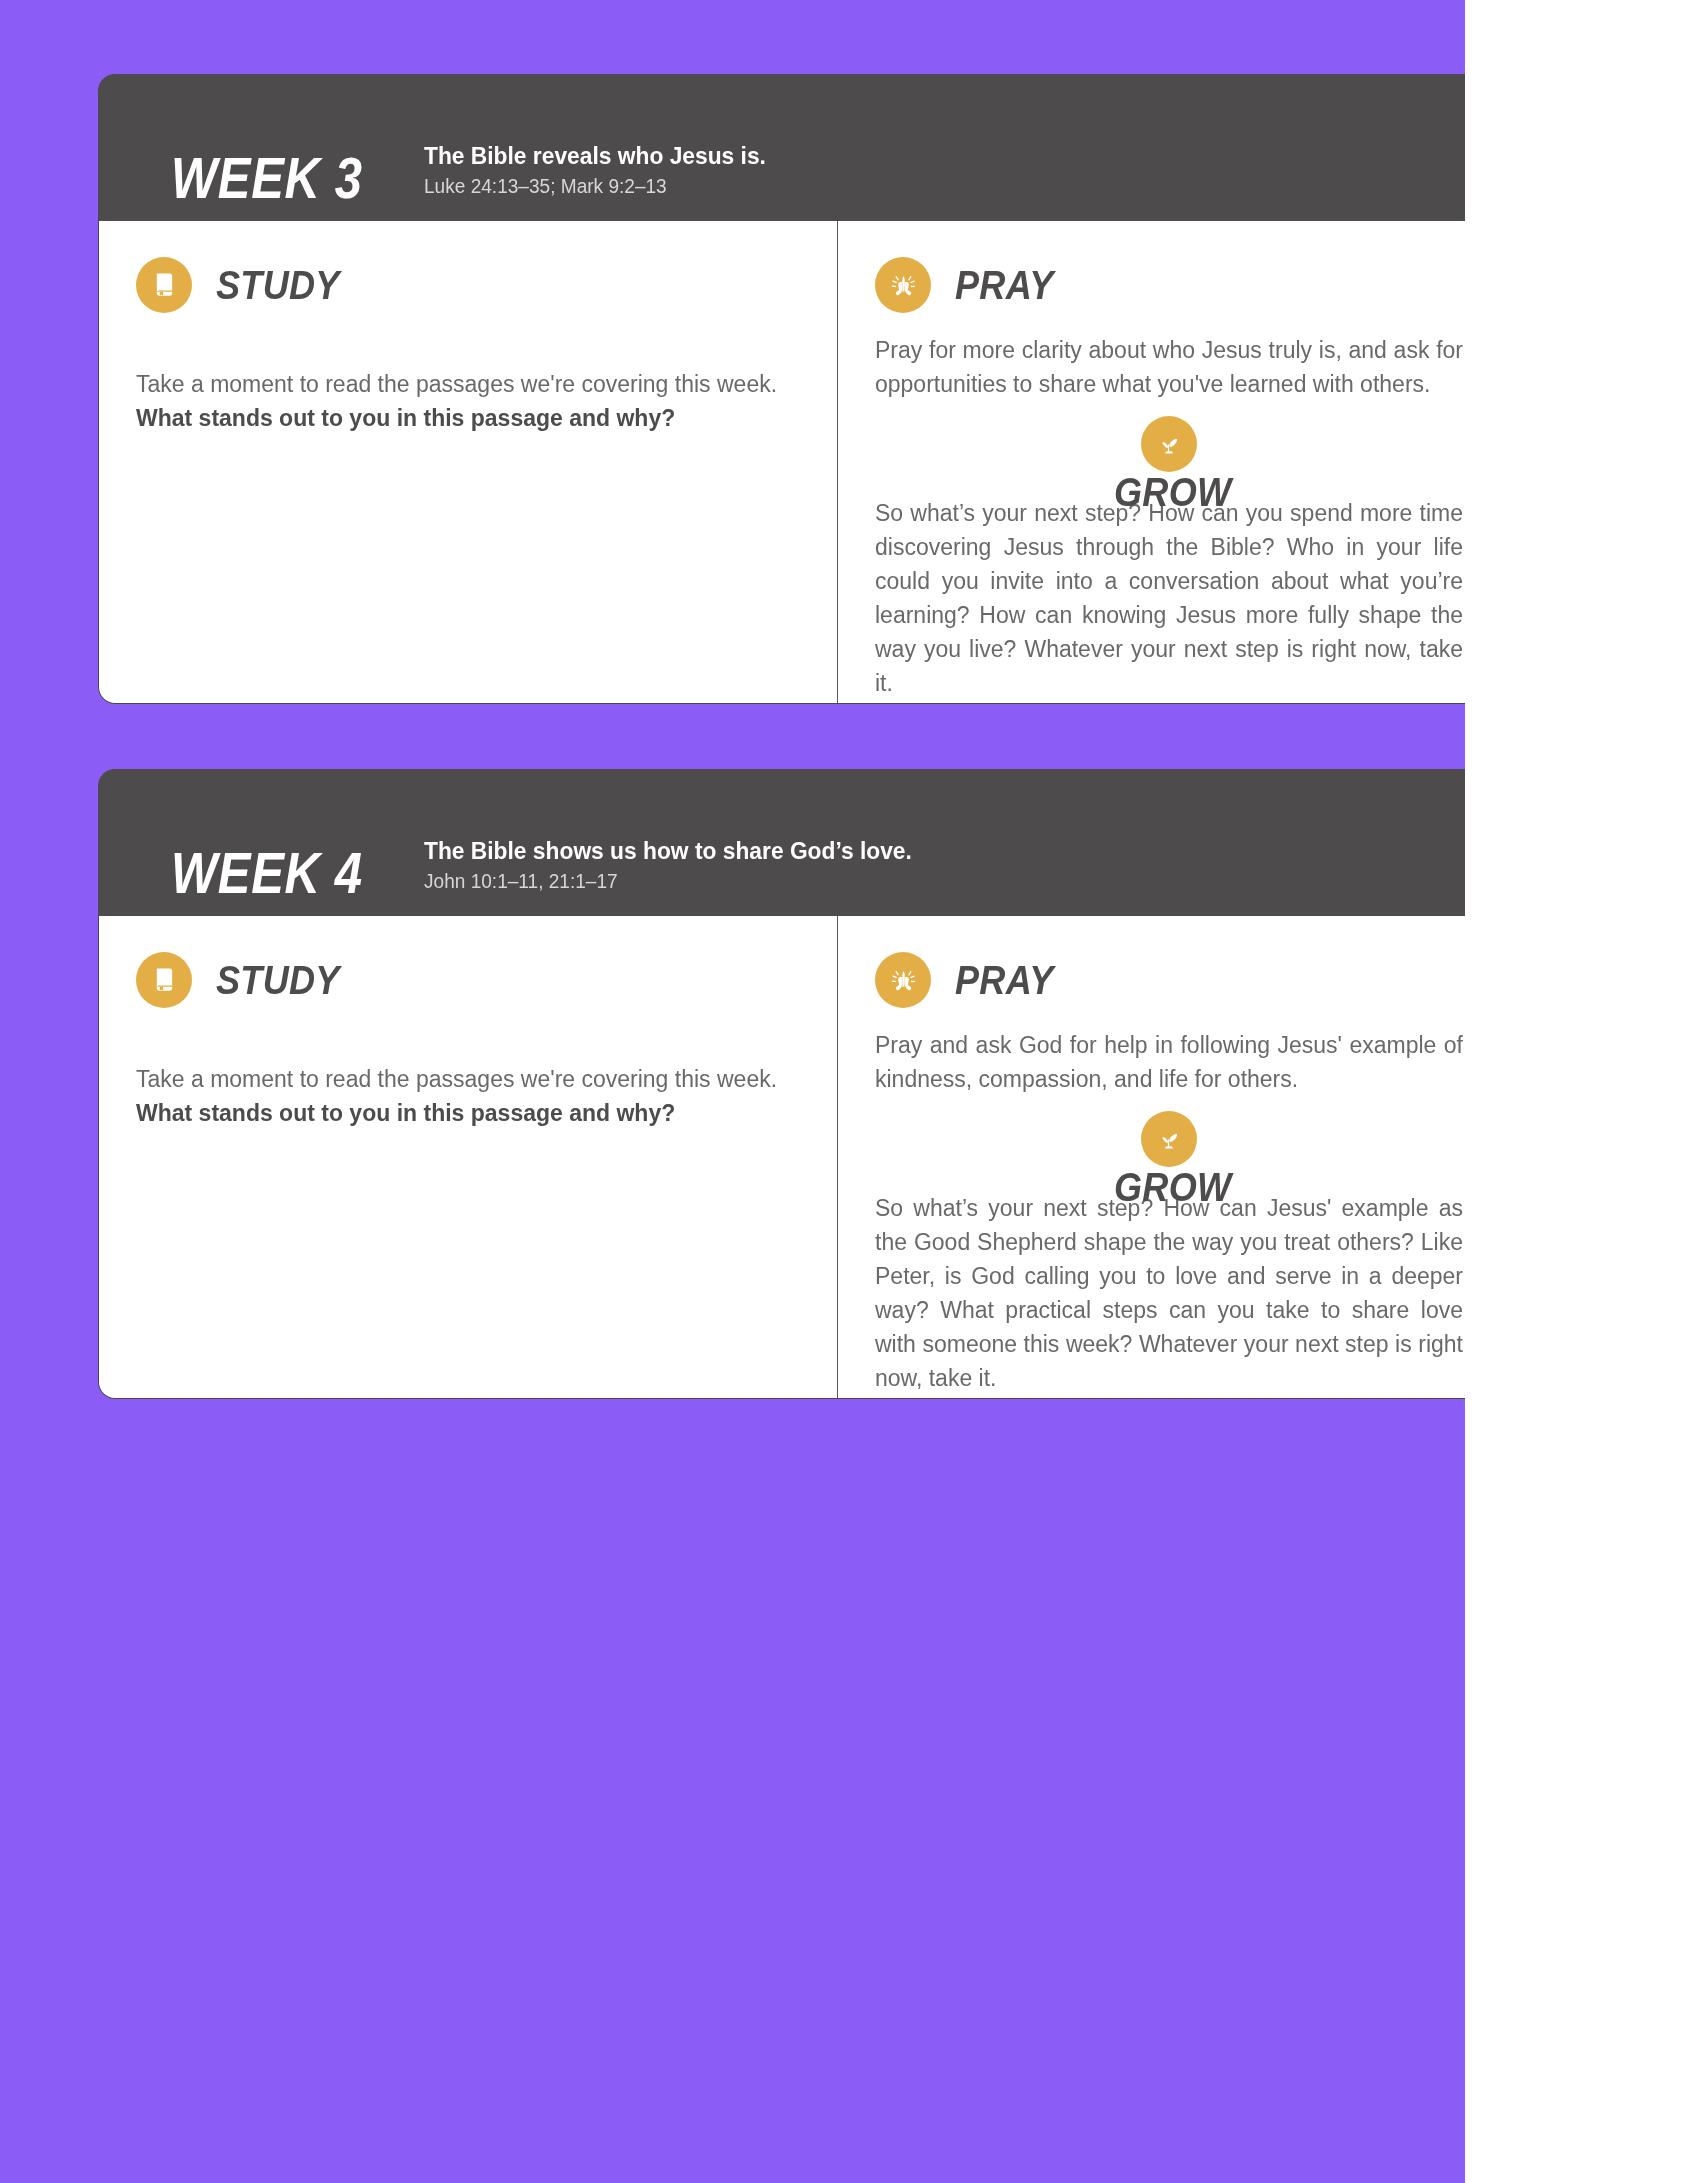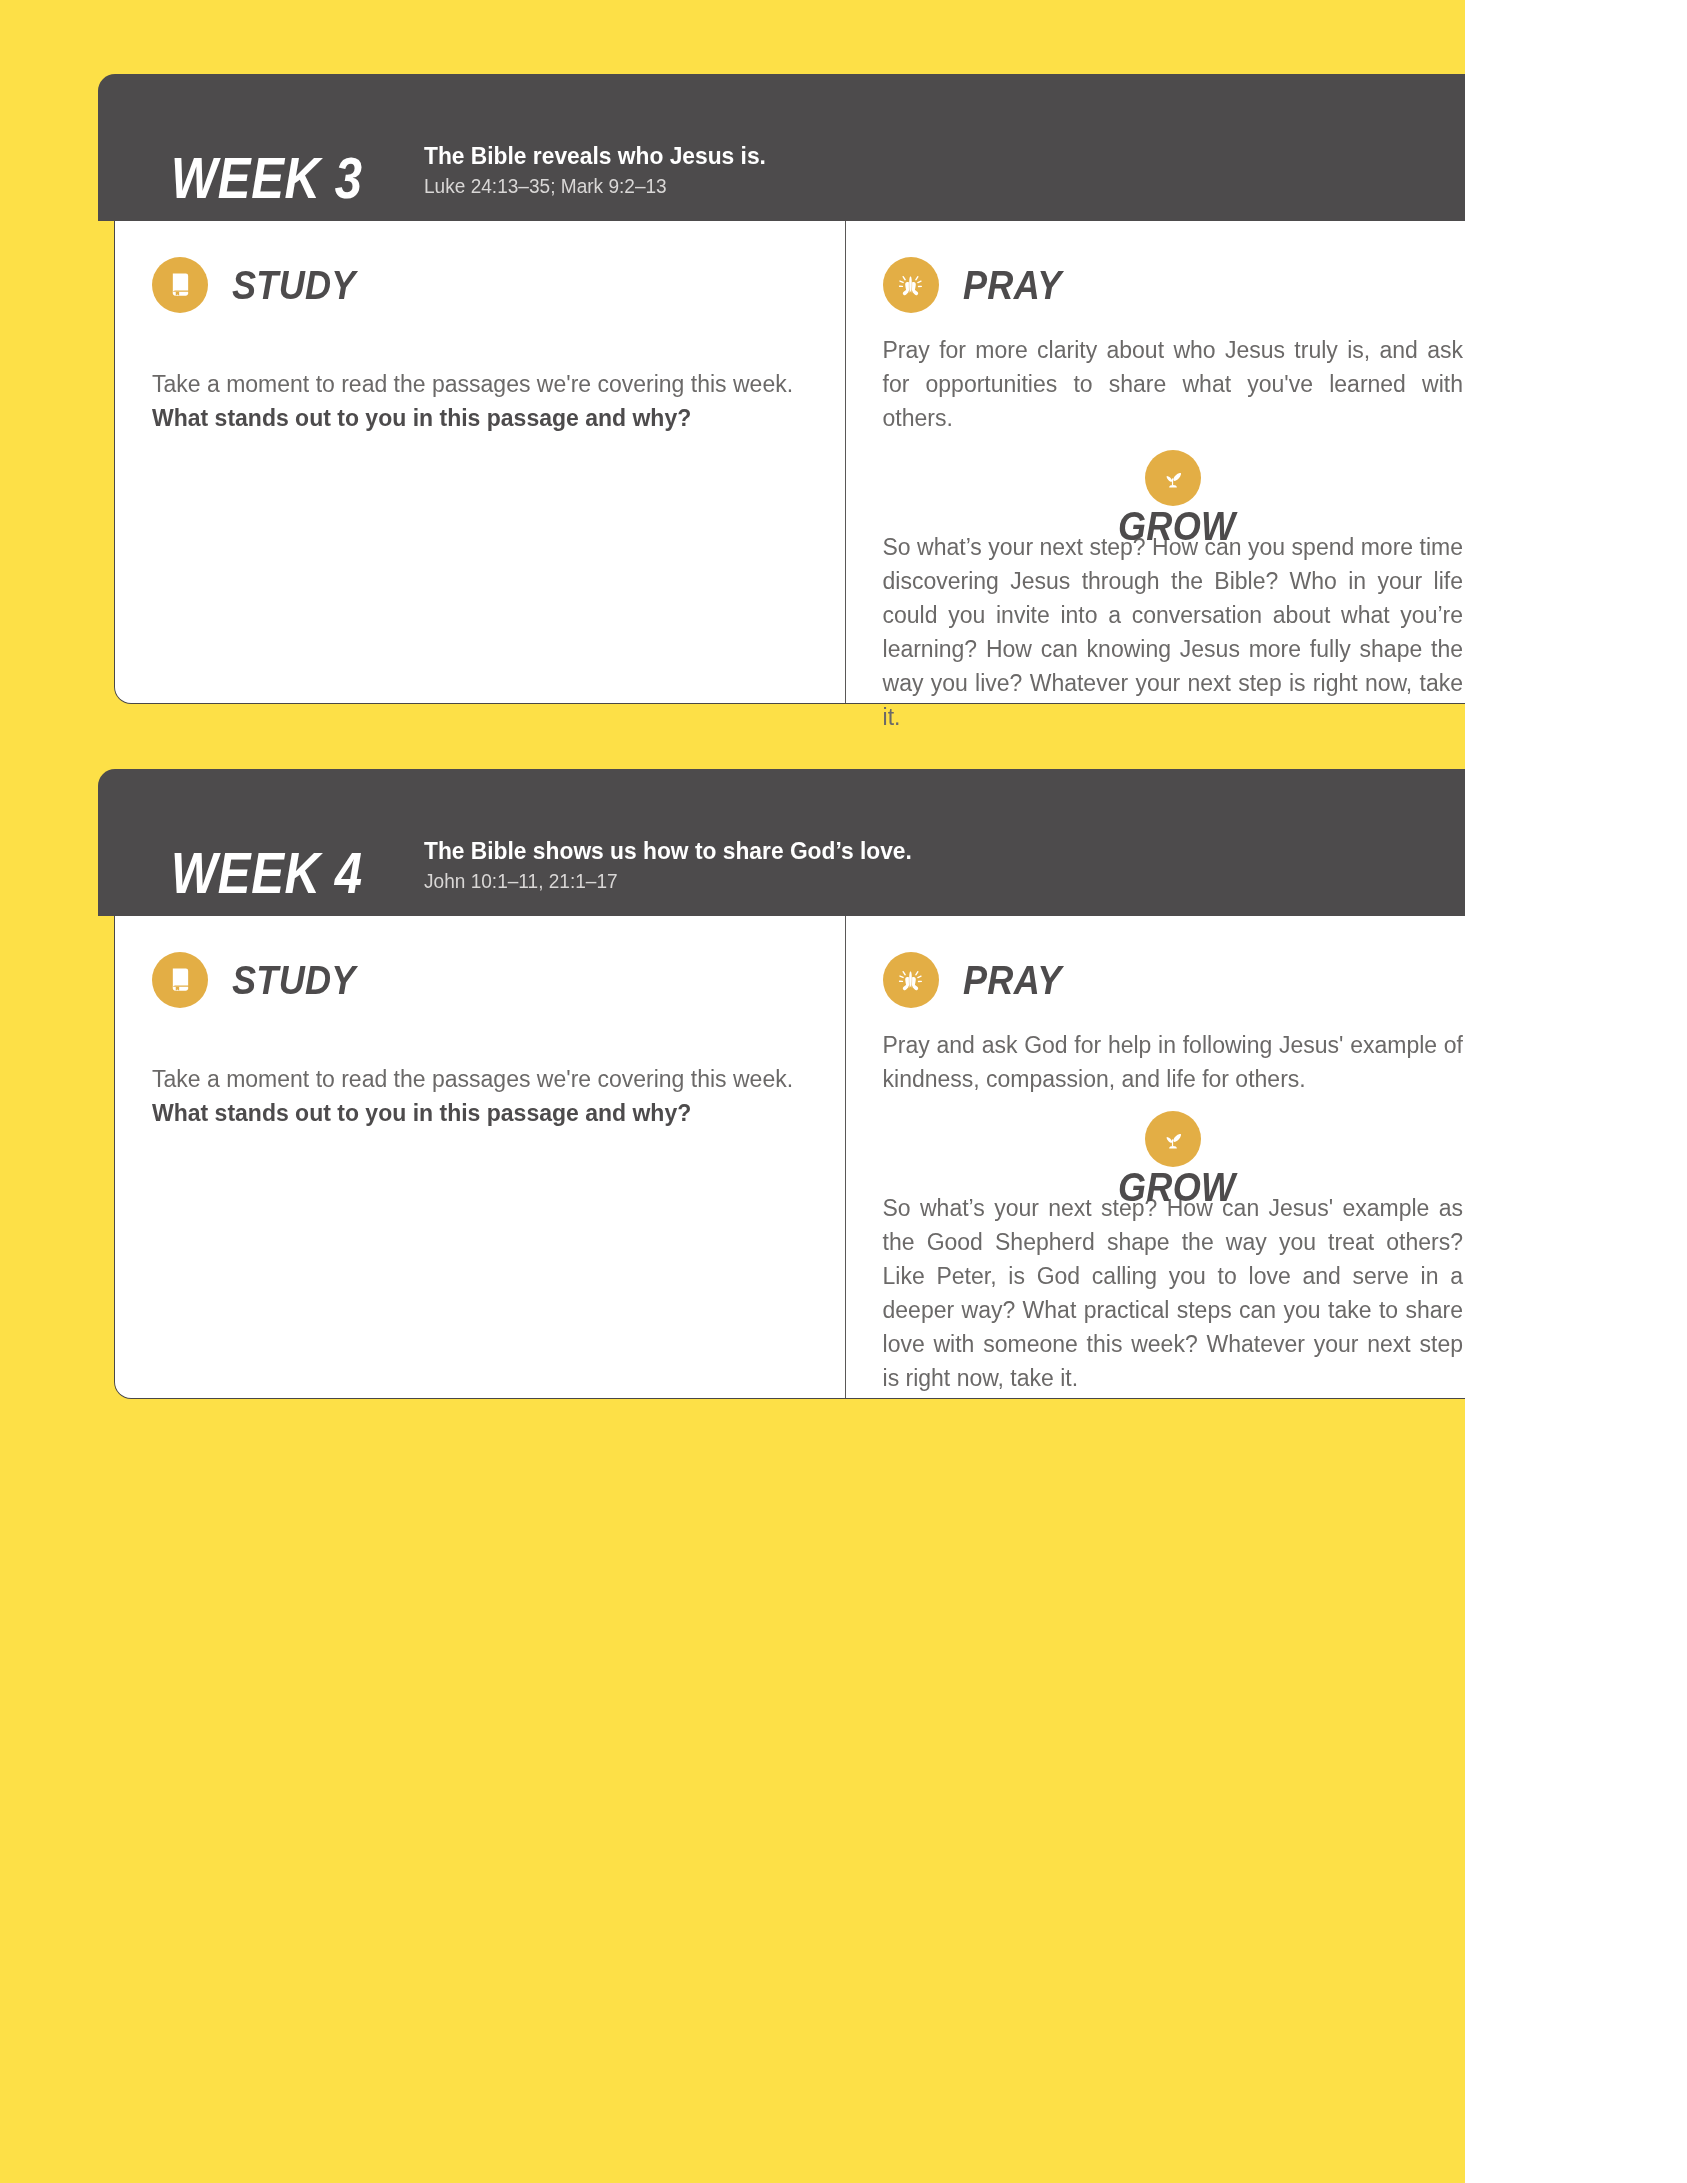--- a/index.html
+++ b/index.html
@@ -11,21 +11,21 @@
     width: 1687px;
     height: 2183px;
     font-family: "Liberation Sans", sans-serif;
     -webkit-font-smoothing: antialiased;
   }
 
   .page {
     position: relative;
     width: 1465px;
     height: 2183px;
-    background: #fde047;
+    background: #8b5cf6;
     overflow: hidden;
   }
 
   
   .week-card {
     position: absolute;
     left: 98px;
     width: 1403px;
     box-sizing: border-box;
   }
@@ -88,21 +88,20 @@
     margin-top: 2px;
   }
 
   .card-body {
     display: flex;
     background: #ffffff;
     border: 1.3px solid #4a4847;
     border-top: none;
     border-radius: 0 0 17px 17px;
     box-sizing: border-box;
-    margin-left: 16px;
   }
   #card-week3 .card-body { height: 483px; }
   #card-week4 .card-body { height: 483px; }
 
   .col {
     box-sizing: border-box;
     padding: 32px 37px 26.5px 37px;
   }
   .col-left {
     width: 739px;

